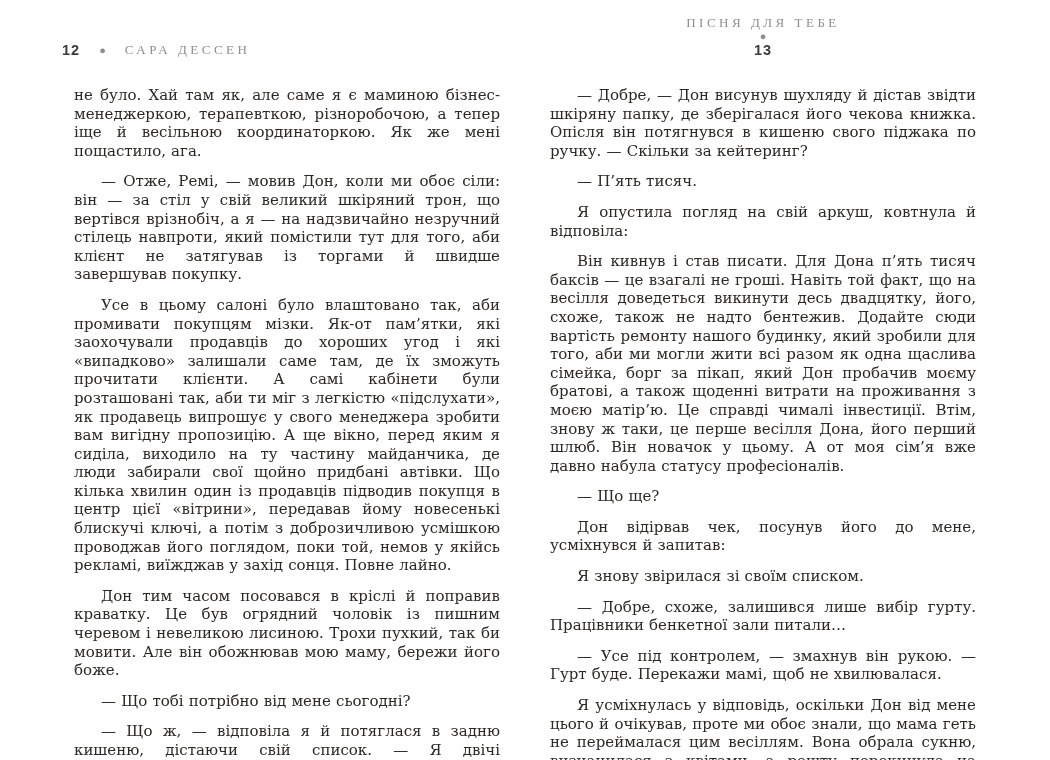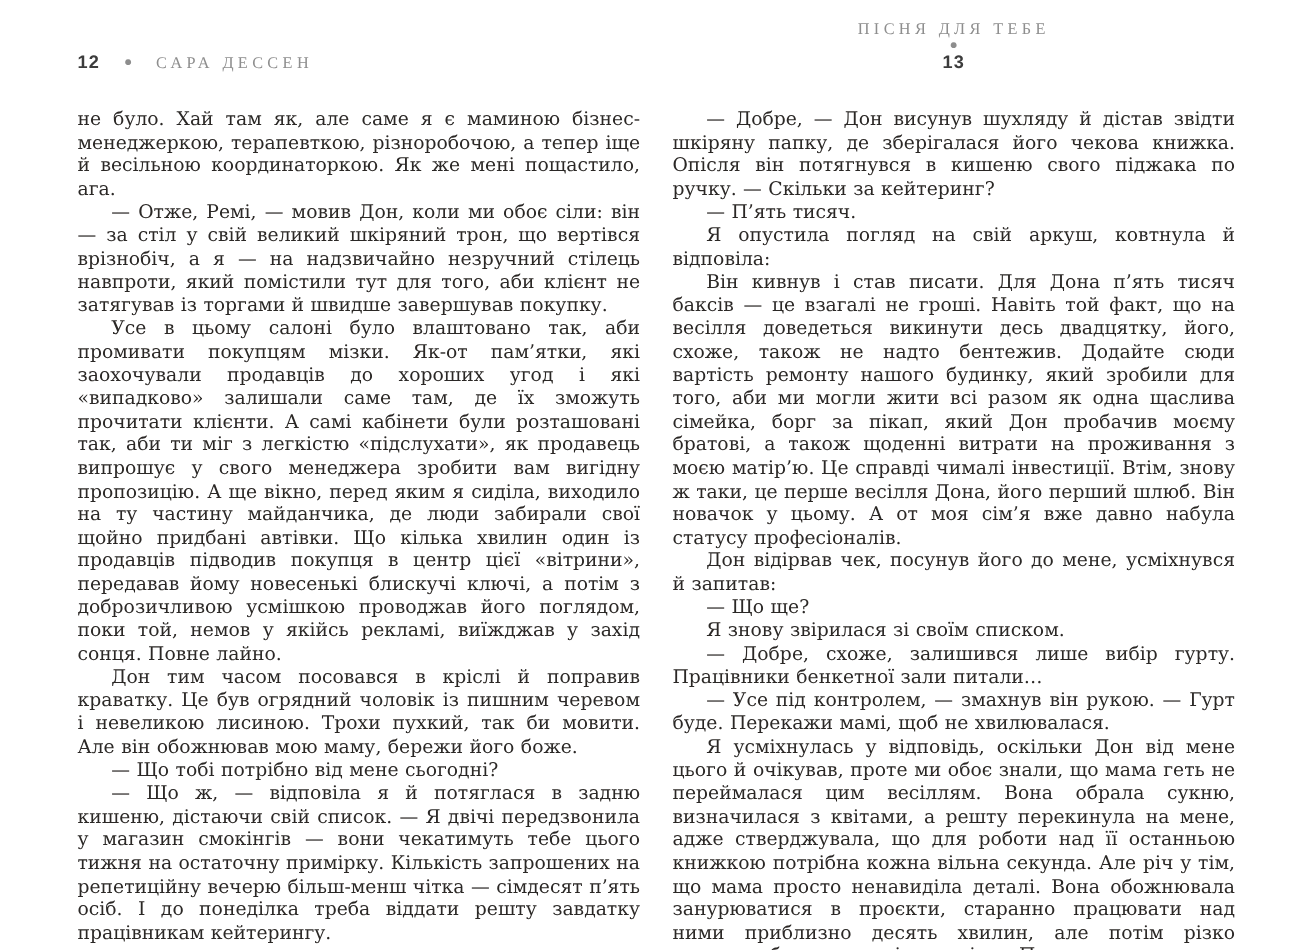--- a/index.html
+++ b/index.html
@@ -52,21 +52,21 @@
     font-weight: 500;
     color: #8e8e8e;
     letter-spacing: 3.5px;
     white-space: nowrap;
     font-family: Liberation Serif, serif;
   }
   .page-body {
     width: 450px;
   }
   .paragraph {
-    margin: 0;
+    margin: 12px;
     text-indent: 27px;
     text-align: justify;
     font-family: "DejaVu Serif", serif;
     font-size: 15px;
     line-height: 18.6px;
     color: #2b2826;
     word-spacing: 0.4px;
   }
   .page-left .paragraph:first-child {
     text-indent: 0;
@@ -99,22 +99,22 @@
       <span class="running-head">ПІСНЯ ДЛЯ ТЕБЕ</span>
       <span class="header-bullet">●</span>
       <span class="page-number">13</span>
     </header>
     <div class="page-body">
 
     <p class="paragraph">— Добре, — Дон висунув шухляду й дістав звідти шкіряну папку, де зберігалася його чекова книжка. Опісля він потягнувся в кишеню свого піджака по ручку. — Скільки за кейтеринг?</p>
         <p class="paragraph">— П’ять тисяч.</p>
         <p class="paragraph">Я опустила погляд на свій аркуш, ковтнула й відповіла:</p>
         <p class="paragraph">Він кивнув і став писати. Для Дона п’ять тисяч баксів — це взагалі не гроші. Навіть той факт, що на весілля доведеться викинути десь двадцятку, його, схоже, також не надто бентежив. Додайте сюди вартість ремонту нашого будинку, який зробили для того, аби ми могли жити всі разом як одна щаслива сімейка, борг за пікап, який Дон пробачив моєму братові, а також щоденні витрати на проживання з моєю матір’ю. Це справді чималі інвестиції. Втім, знову ж таки, це перше весілля Дона, його перший шлюб. Він новачок у цьому. А от моя сім’я вже давно набула статусу професіоналів.</p>
+        <p class="paragraph">— Що ще?</p>
         <p class="paragraph">Дон відірвав чек, посунув його до мене, усміхнувся й запитав:</p>
-        <p class="paragraph">— Що ще?</p>
         <p class="paragraph">Я знову звірилася зі своїм списком.</p>
         <p class="paragraph">— Добре, схоже, залишився лише вибір гурту. Працівники бенкетної зали питали…</p>
         <p class="paragraph">— Усе під контролем, — змахнув він рукою. — Гурт буде. Перекажи мамі, щоб не хвилювалася.</p>
         <p class="paragraph">Я усміхнулась у відповідь, оскільки Дон від мене цього й очікував, проте ми обоє знали, що мама геть не переймалася цим весіллям. Вона обрала сукню, визначилася з квітами, а решту перекинула на мене, адже стверджувала, що для роботи над її останньою книжкою потрібна кожна вільна секунда. Але річ у тім, що мама просто ненавиділа деталі. Вона обожнювала занурюватися в проєкти, старанно працювати над ними приблизно десять хвилин, але потім різко втрачала будь-яку зацікавленість. По</p>
       </div>
   </section>
 
 </div>
 
 </body></html>

